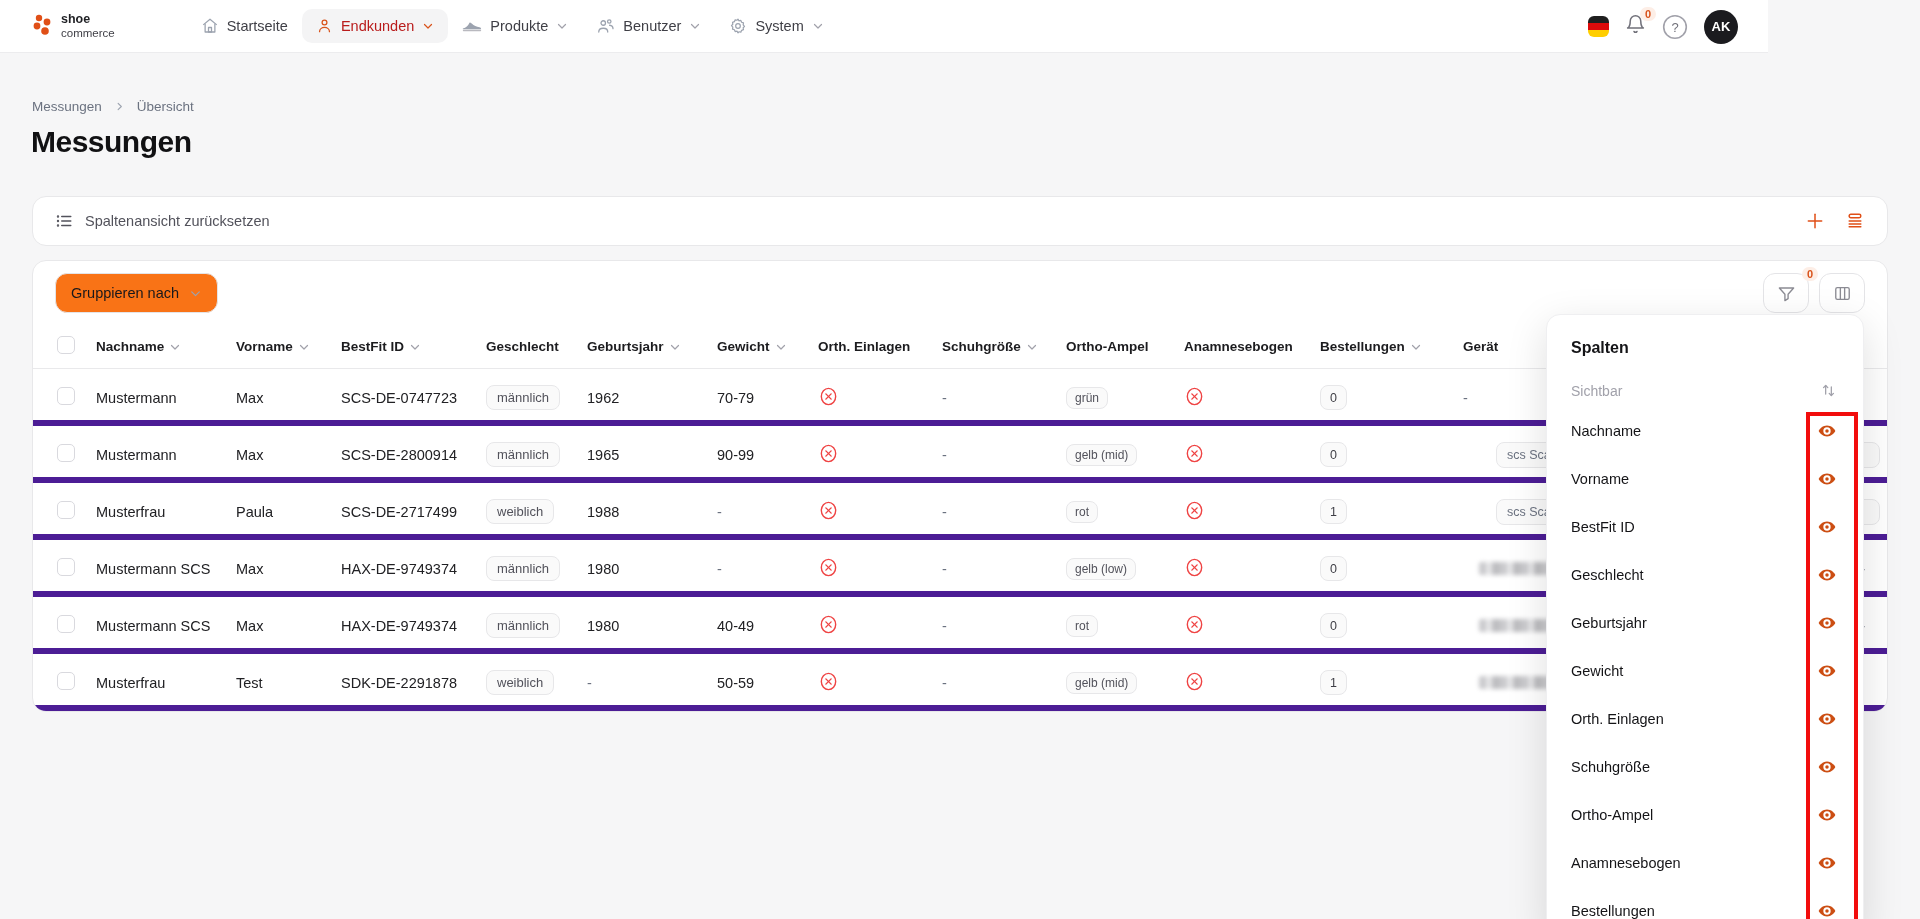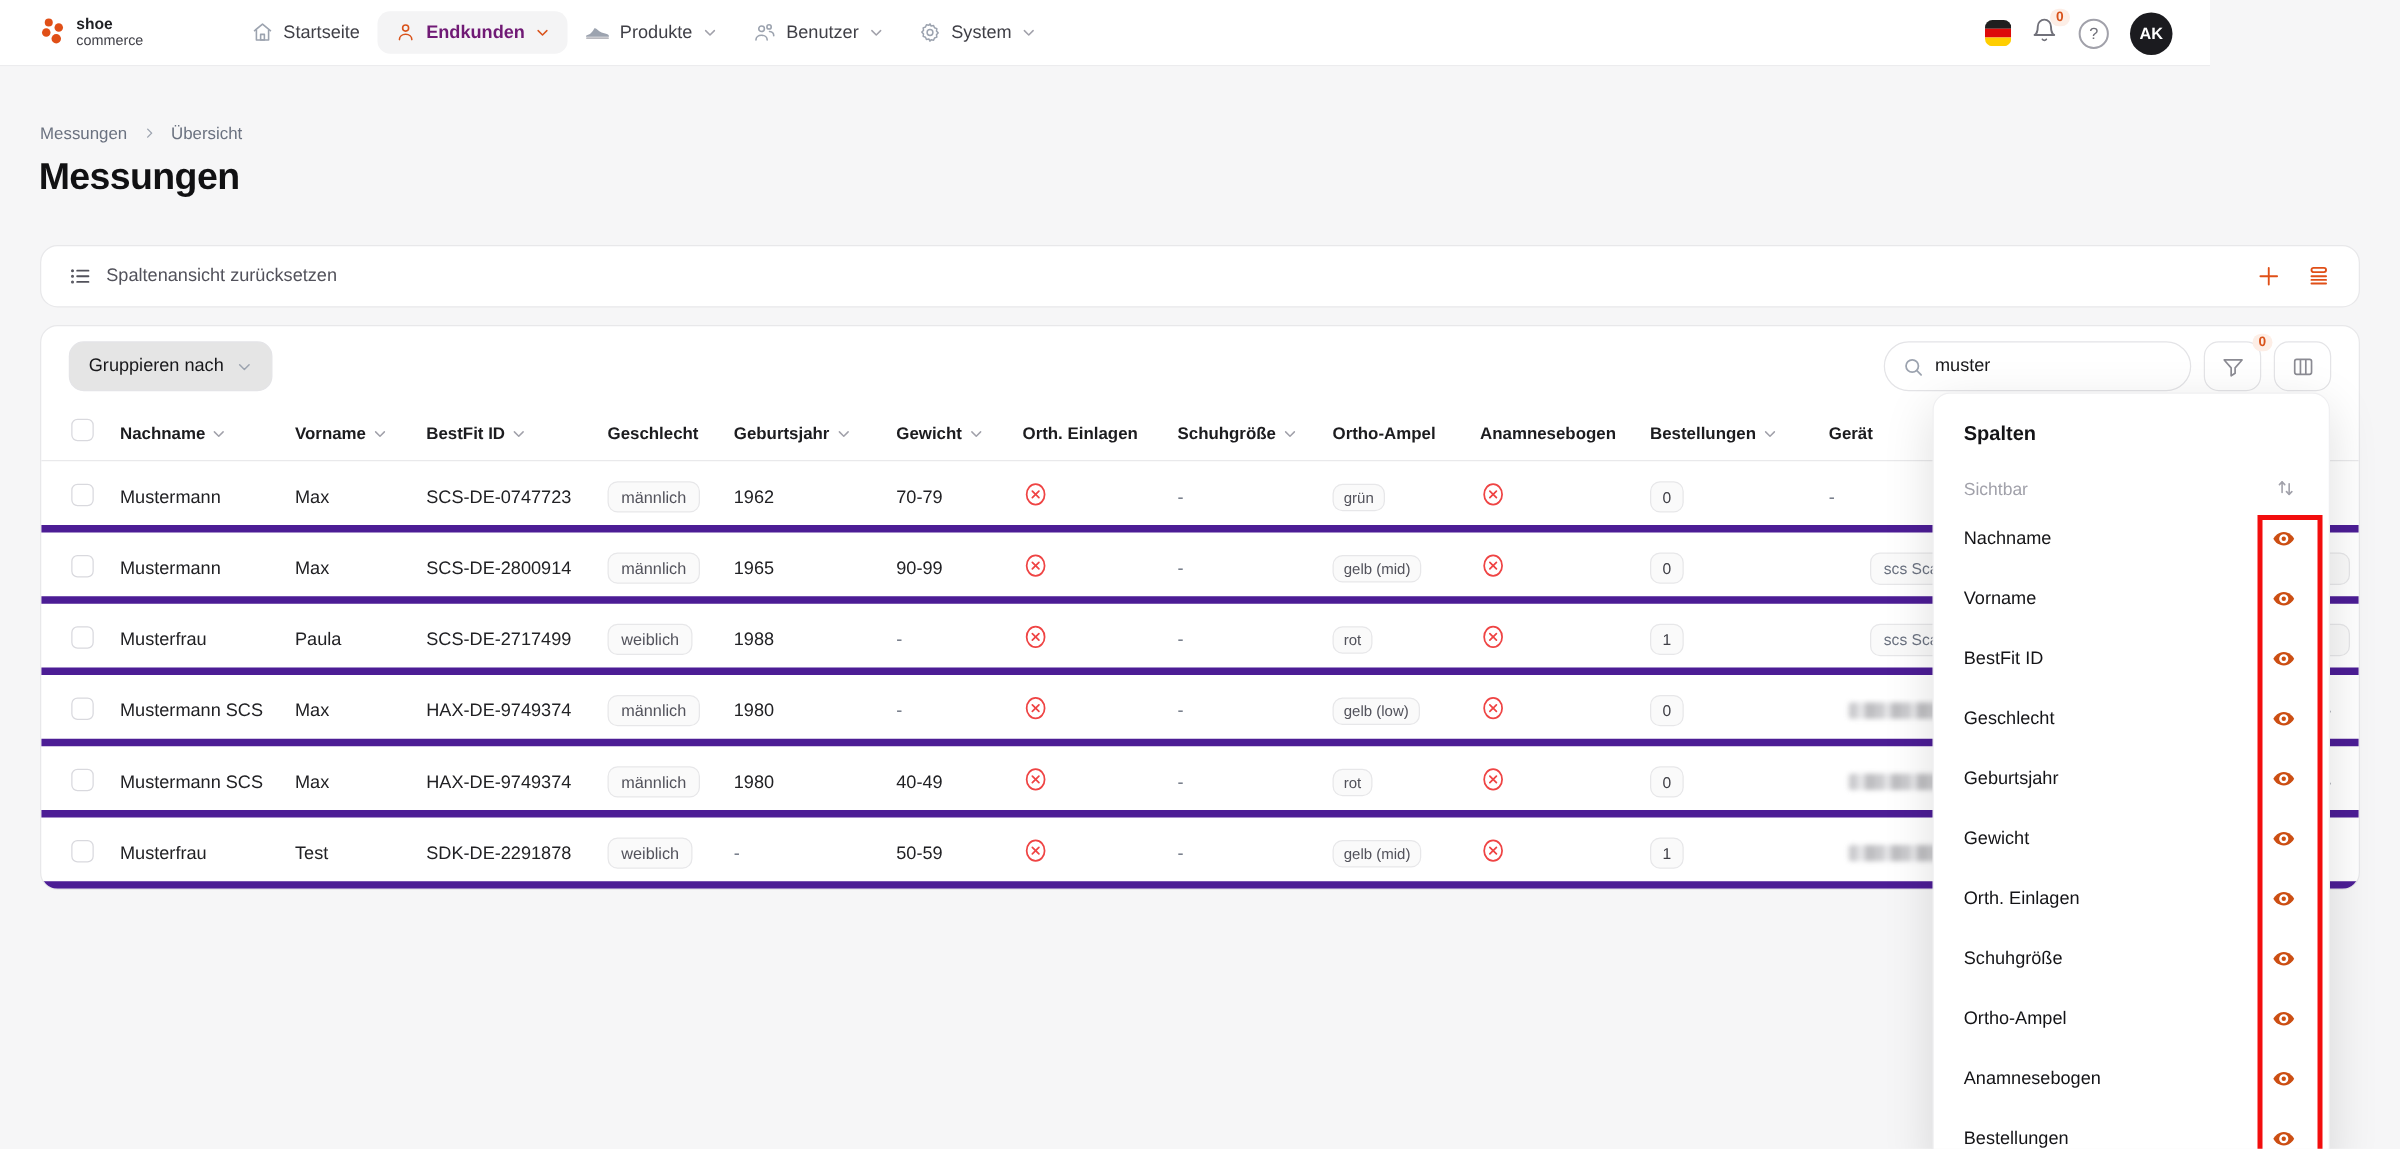--- a/index.html
+++ b/index.html
@@ -9,21 +9,21 @@
   .ic svg { display:block; }
 
   
   .topnav { position:absolute; top:0; left:0; width:1768px; height:53px; background:#fff; border-bottom:1px solid #ececee; display:flex; align-items:center; z-index:20; }
   .logo { display:flex; align-items:center; gap:7px; margin-left:30px; cursor:pointer; }
   .logo-text { line-height:1.05; }
   .logo-text .l1 { font-size:12.5px; font-weight:700; color:#1f2024; }
   .logo-text .l2 { font-size:11.5px; color:#3f3f46; }
   .nav-menu { display:flex; align-items:center; margin-left:72px; }
   .nav-item { display:flex; align-items:center; gap:8px; padding:8px 14px; border-radius:10px; font-size:14.5px; color:#3f3f46; cursor:pointer; }
-  .nav-item.active { background:#f4f4f5; color:#701a75; font-weight:700;justify-content:center; }
+  .nav-item.active { background:#f4f4f5; color:#b91c1c; font-weight:400;justify-content:center; }
   .nav-right { position:absolute; right:30px; top:0; height:53px; display:flex; align-items:center; gap:16px; }
   .flag { width:21px; height:21px; border-radius:6px; overflow:hidden; display:block; cursor:pointer; }
   .bell-wrap { position:relative; cursor:pointer; }
   .mini-badge { position:absolute; top:-7px; right:-10px; background:#fdeee6; color:#d9531b; font-size:11px; font-weight:600; border-radius:999px; padding:1px 5px; }
   .avatar { width:34px; height:34px; border-radius:50%; background:#1b1b1f; color:#fff; font-size:13px; font-weight:600; display:flex; align-items:center; justify-content:center; cursor:pointer; }
 
   
   .breadcrumb { position:absolute; top:99px; left:32px; display:flex; align-items:center; gap:12px; font-size:13.5px; color:#6b7280; }
   .breadcrumb .crumb { cursor:pointer; }
   .breadcrumb .sep { color:#9ca3af; font-size:12px; }
@@ -31,21 +31,21 @@
 
   
   .card { position:absolute; left:32px; width:1856px; background:#fff; border:1px solid #e8e8ea; border-radius:14px; }
   .toolbar-card { top:196px; height:50px; display:flex; align-items:center; justify-content:space-between; padding:0 22px; }
   .toolbar-left { display:flex; align-items:center; gap:12px; color:#52525b; font-size:14.5px; cursor:pointer; }
   .toolbar-right { display:flex; align-items:center; gap:20px; }
   .toolbar-right .ic { cursor:pointer; }
 
   .table-card { top:260px; overflow:hidden; }
   .controls-row { height:64px; display:flex; align-items:center; justify-content:space-between; padding:0 22px; }
-  .groupby-btn { display:flex; align-items:center; gap:10px; border:1px solid #e4e4e7; border-radius:12px; padding:0 15px; height:40px; font-size:14.5px; color:#18181b; background:#e5e5e5; cursor:pointer; }
+  .groupby-btn { display:flex; align-items:center; gap:10px; border:1px solid #e4e4e7; border-radius:12px; padding:0 15px; height:40px; font-size:14.5px; color:#18181b; background:#f97316; cursor:pointer; }
   .controls-right { display:flex; align-items:center; gap:10px; }
   .search-box { display:flex; align-items:center; gap:9px; width:246px; height:40px; border:1px solid #e4e4e7; border-radius:20px; padding:0 14px; background:#fff; }
   .search-box input { border:none; outline:none; font-size:14.5px; color:#18181b; width:170px; font-family:inherit; background:transparent; }
   .sq-btn { position:relative; width:46px; height:40px; border:1px solid #e4e4e7; border-radius:12px; background:#fff; display:flex; align-items:center; justify-content:center; cursor:pointer; }
 
   .active-filter-row { height:37px; background:#fafafa; border-top:1px solid #f1f1f2; border-bottom:1px solid #f1f1f2; display:flex; align-items:center; gap:18px; padding:0 24px; }
   .active-filter-label { font-size:14px; font-weight:600; color:#3f3f46; }
   .chip { display:inline-flex; align-items:center; gap:7px; background:#fcece2; color:#d9531b; font-size:13px; font-weight:500; border-radius:14px; padding:4px 11px; cursor:pointer; }
 
   
@@ -244,29 +244,20 @@
   <div class="controls-row">
     <button class="groupby-btn">
       <span>Gruppieren nach</span>
       <span class="ic">
         <svg width="13" height="13" viewBox="0 0 24 24" fill="none" stroke="#9ca3af" stroke-width="2.2" stroke-linecap="round" stroke-linejoin="round">
             <polyline points="5 9 12 16 19 9"></polyline>
           </svg>
       </span>
     </button>
     <div class="controls-right">
-      <div class="search-box">
-        <span class="ic">
-          <svg width="17" height="17" viewBox="0 0 24 24" fill="none" stroke="#9ca3af" stroke-width="2">
-              <circle cx="11" cy="11" r="7"></circle>
-              <line x1="16.5" y1="16.5" x2="21" y2="21" stroke-linecap="round"></line>
-            </svg>
-        </span>
-        <input type="text" value="muster" style="">
-      </div>
       <button class="sq-btn">
         <span class="ic">
           <svg width="19" height="19" viewBox="0 0 24 24" fill="none" stroke="#8b8b93" stroke-width="1.7" stroke-linejoin="round">
               <path d="M3 5h18l-7 8v5.5L10 21v-8L3 5z"></path>
             </svg>
         </span>
         <span class="mini-badge">0</span>
       </button>
       <button class="sq-btn">
         <span class="ic">

